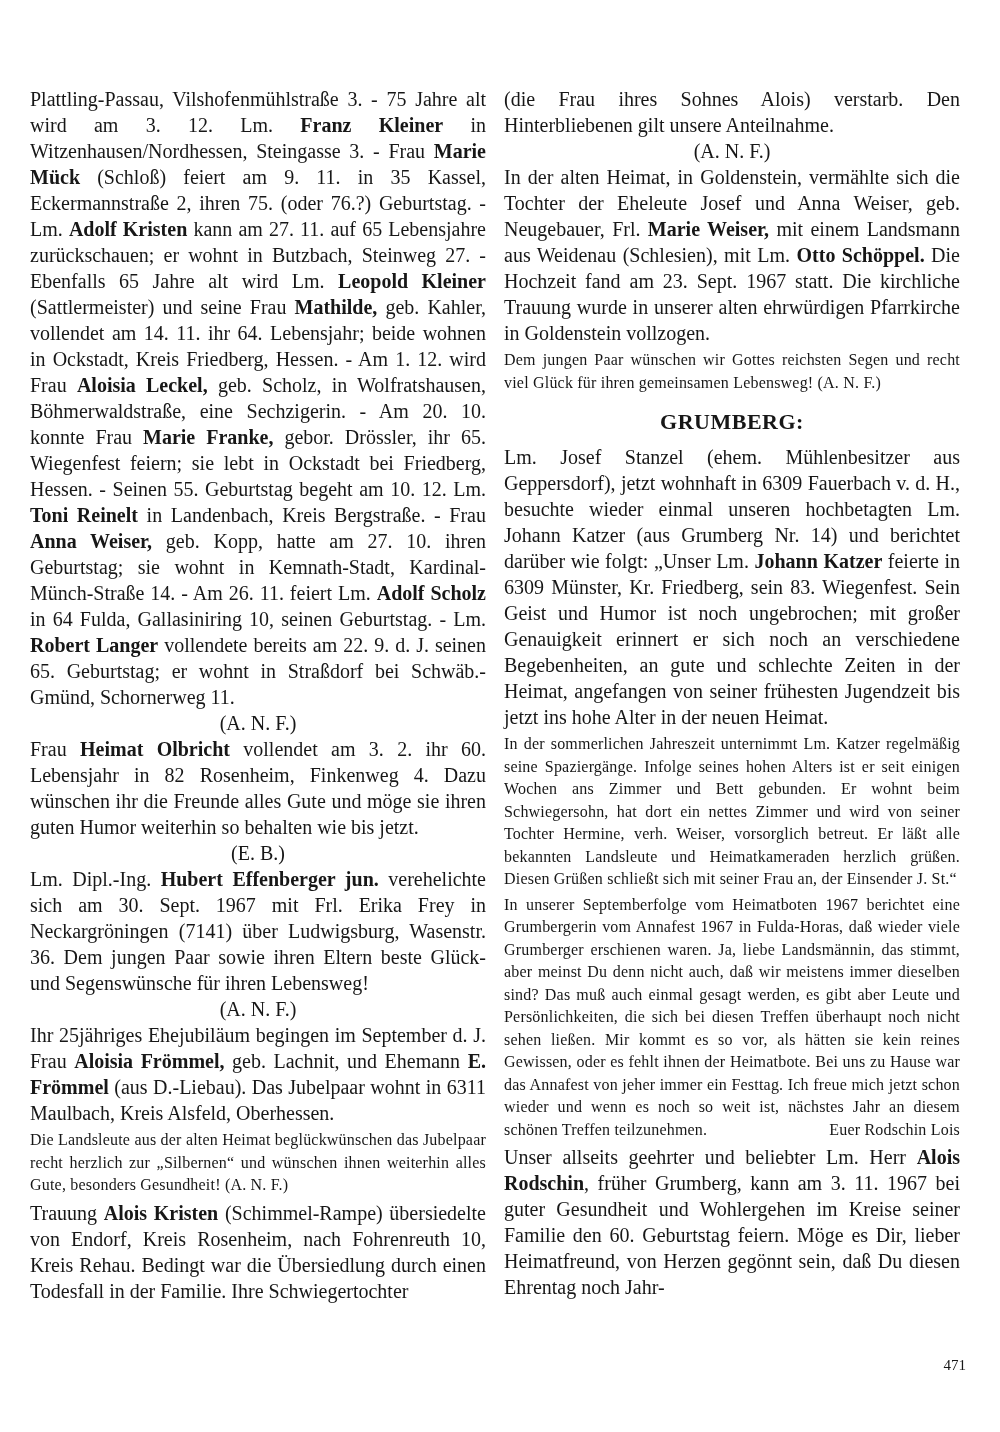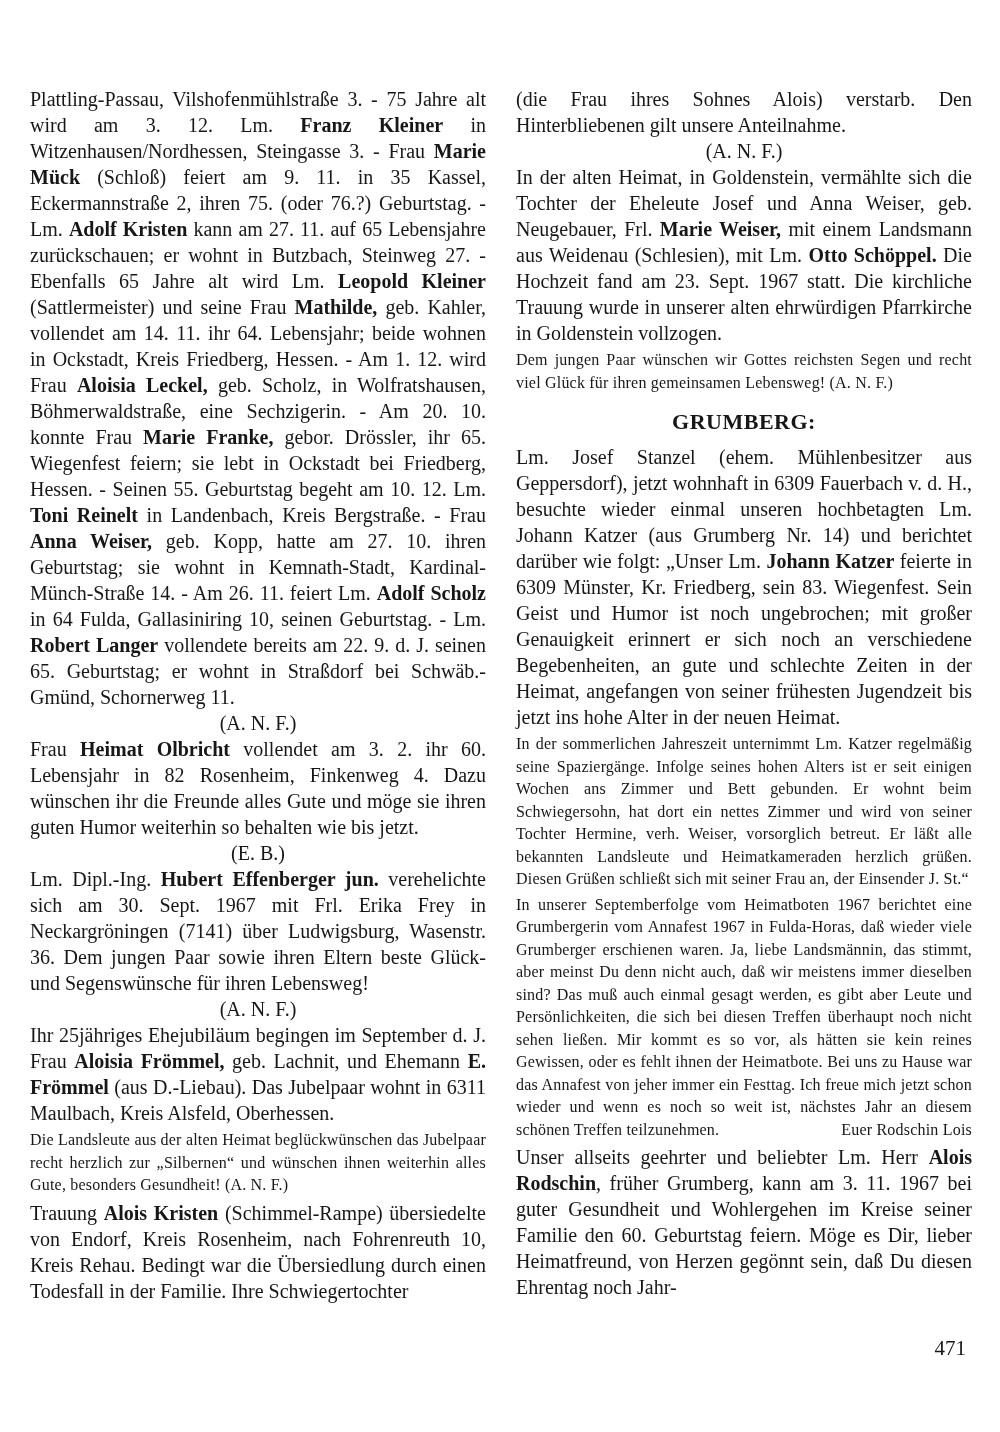--- a/index.html
+++ b/index.html
@@ -13,21 +13,21 @@
     height: 1432px;
     background: #ffffff;
     color: #171717;
     box-sizing: border-box;
     padding: 86px 28px 0 30px;
     font-family: "Liberation Serif", "DejaVu Serif", serif;
     overflow: hidden;
   }
   .columns {
     display: flex;
-    gap: 30px;
+    gap: 18px;
   }
   .col {
     width: 456px;
     flex: 0 0 456px;
   }
   .col p {
     margin: 0;
     font-size: 20px;
     line-height: 26px;
     text-align: justify;
@@ -48,22 +48,22 @@
     line-height: 26px;
     text-align: center;
     margin: 15px 0 9px;
     letter-spacing: 0.5px;
   }
   .b { font-weight: bold; }
   .sig { float: right; }
   .pageno {
     position: absolute;
     right: 34px;
-    bottom: 73px;
-    font-size: 21px;
+    bottom: 56px;
+    font-size: 15px;
     line-height: 21px;
   }
 </style>
 </head>
 <body>
 
 <div class="page">
   <div class="columns">
     <div class="col">
         <p class="para"><span>Plattling-Passau, Vilshofenmühlstraße 3. - 75 Jahre alt wird am 3. 12. Lm. </span><span class="b">Franz Kleiner</span><span> in Witzenhausen/Nordhessen, Steingasse 3. - Frau </span><span class="b">Marie Mück</span><span> (Schloß) feiert am 9. 11. in 35 Kassel, Eckermannstraße 2, ihren 75. (oder 76.?) Geburtstag. - Lm. </span><span class="b">Adolf Kristen</span><span> kann am 27. 11. auf 65 Lebensjahre zurückschauen; er wohnt in Butzbach, Steinweg 27. - Ebenfalls 65 Jahre alt wird Lm. </span><span class="b">Leopold Kleiner</span><span> (Sattlermeister) und seine Frau </span><span class="b">Mathilde,</span><span> geb. Kahler, vollendet am 14. 11. ihr 64. Lebensjahr; beide wohnen in Ockstadt, Kreis Friedberg, Hessen. - Am 1. 12. wird Frau </span><span class="b">Aloisia Leckel,</span><span> geb. Scholz, in Wolfratshausen, Böhmerwaldstraße, eine Sechzigerin. - Am 20. 10. konnte Frau </span><span class="b">Marie Franke,</span><span> gebor. Drössler, ihr 65. Wiegenfest feiern; sie lebt in Ockstadt bei Friedberg, Hessen. - Seinen 55. Geburtstag begeht am 10. 12. Lm. </span><span class="b">Toni Reinelt</span><span> in Landenbach, Kreis Bergstraße. - Frau </span><span class="b">Anna Weiser,</span><span> geb. Kopp, hatte am 27. 10. ihren Geburtstag; sie wohnt in Kemnath-Stadt, Kardinal-Münch-Straße 14. - Am 26. 11. feiert Lm. </span><span class="b">Adolf Scholz</span><span> in 64 Fulda, Gallasiniring 10, seinen Geburtstag. - Lm. </span><span class="b">Robert Langer</span><span> vollendete bereits am 22. 9. d. J. seinen 65. Geburtstag; er wohnt in Straßdorf bei Schwäb.-Gmünd, Schornerweg 11.</span></p>

